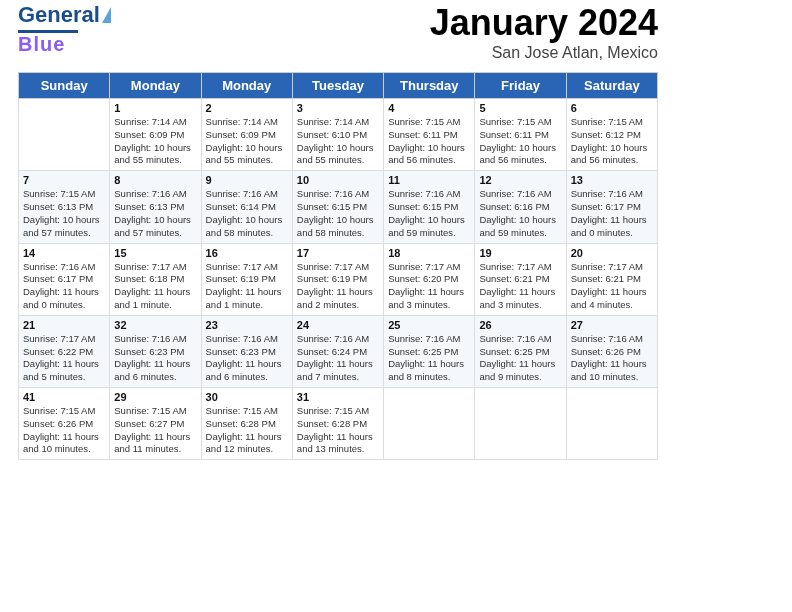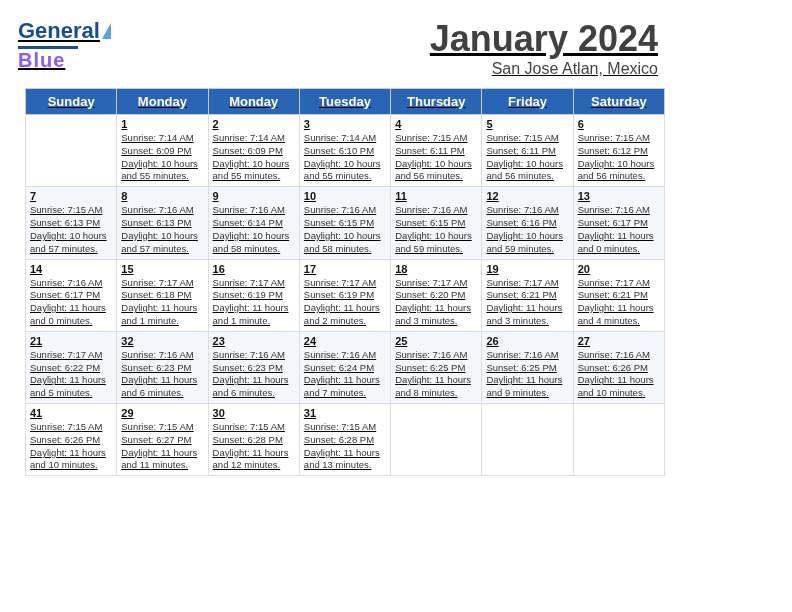--- a/index.html
+++ b/index.html
@@ -6,23 +6,22 @@
     body {
       font-family: Arial, sans-serif;
       background: #fff;
       width: 792px;
       height: 612px;
       overflow: hidden;
     }
     .page {
       width: 676px;
       min-height: 612px;
-      padding: 18px 18px 10px 18px;
+      padding: 2px 18px 10px 18px;
       background: #fff;
-      text-decoration: underline;
     }
     .header {
       display: flex;
       justify-content: space-between;
       align-items: flex-start;
       margin-bottom: 10px;
     }
     .logo {
       display: flex;
       flex-direction: column;
@@ -42,31 +41,30 @@
       height: 3px;
       background: #1a4d8f;
       margin-top: 2px;
     }
     .title-block {
       text-align: right;
     }
     .main-title {
       font-size: 36px;
       font-weight: bold;
-      color: #404040;
+      color: #000000;
     }
     .subtitle {
       font-size: 16px;
       color: #444;
     }
     table {
       width: 100%;
       border-collapse: collapse;
       table-layout: fixed;
-      margin-left: 7px;
     }
     thead tr th {
       background: #2a65b5;
       color: #fff;
       font-size: 13px;
       font-weight: bold;
       padding: 5px 4px;
       text-align: center;
       border: 1px solid #ccc;
     }

